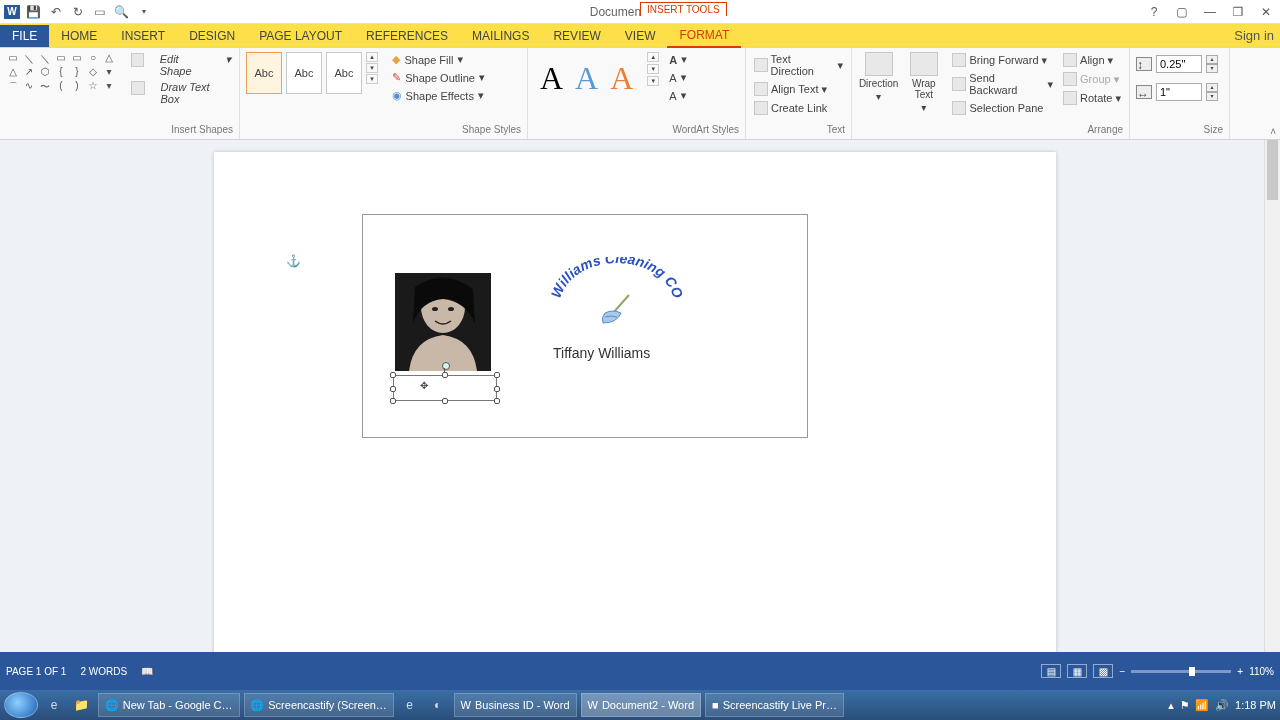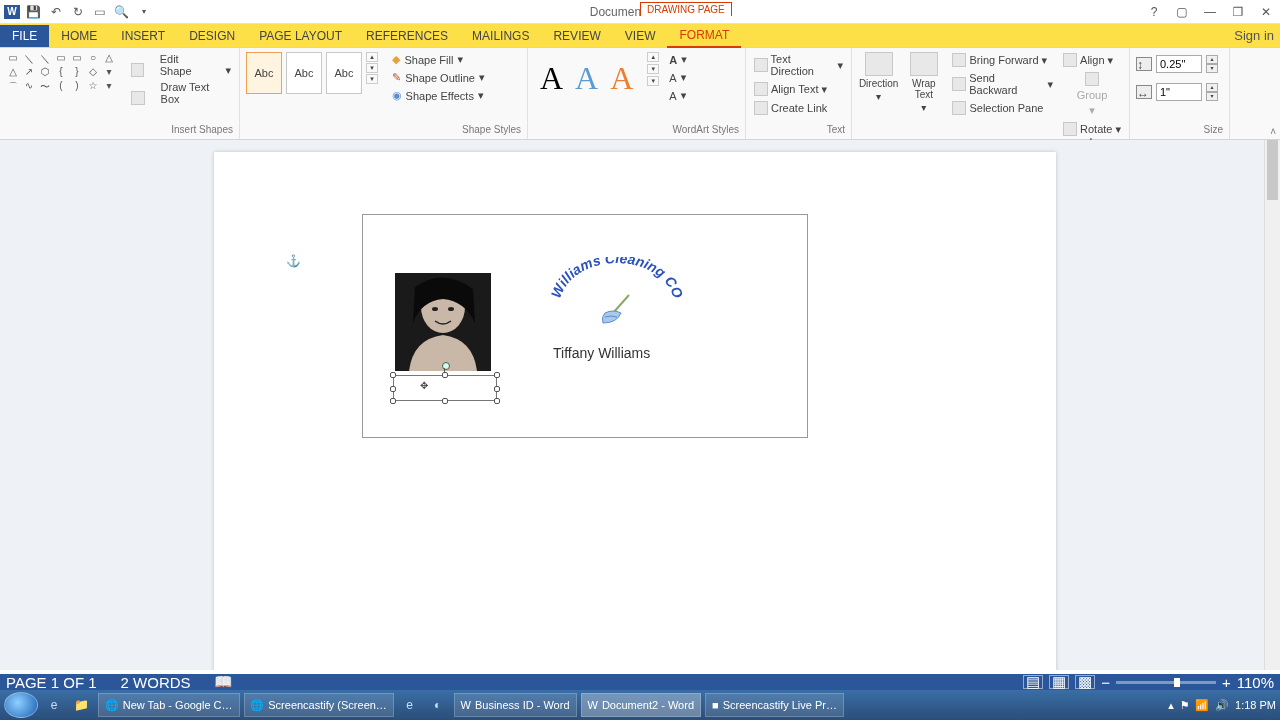--- a/index.html
+++ b/index.html
@@ -25,21 +25,21 @@
 
 .ribbon { height: 92px; background: #f9f9f9; border-bottom: 1px solid #d4d4d4; display: flex; position:relative;}
 .group { border-right: 1px solid #e1e1e1; padding: 4px 6px 2px 6px; display:flex; flex-direction:column; justify-content:space-between;}
 .group-label { text-align:right; font-size:10px; color:#777; padding-bottom:2px;}
 .group-body { flex:1; display:flex; align-items:flex-start; gap:4px;}
 
 
 .shapes-gallery { display:grid; grid-template-columns: repeat(7, 14px); grid-auto-rows: 12px; gap:2px; width:118px;}
 .shapes-gallery span { font-size:10px; color:#555; text-align:center;}
 .shape-tools { display:flex; flex-direction:column; font-size:11px; gap:2px; margin-left:6px;}
-.shape-tools div { display:flex; align-items:flex-end; gap:16px;}
+.shape-tools div { display:flex; align-items:flex-start; gap:16px;font-style:italic;}
 .mini-ic { width:14px; height:14px; background:#e8e8e8; border:1px solid #c8c8c8;}
 
 
 .style-thumbs { display:flex; gap:4px;}
 .style-thumb { width:36px; height:42px; border:1px solid #c8c8c8; display:flex; align-items:center; justify-content:center; font-size:11px; background:#fff;}
 .style-thumb.sel { border:1px solid #f0a050; background:#fff4e0;}
 .style-menu { display:flex; flex-direction:column; font-size:11px; gap:3px; margin-left:8px;}
 .style-menu div { display:flex; align-items:center; gap:4px;}
 
 
@@ -76,21 +76,21 @@
 .logo-text { font: italic 600 14px "Times New Roman", serif; fill:#2a52be;}
 .mop { position:absolute; left:50px; top:36px; width:40px; height:32px;}
 
 .name { position:absolute; left:190px; top:130px; font-size:14px; color:#333;}
 
 .selbox { position:absolute; left:30px; top:160px; width:104px; height:26px; border:1px solid #777;}
 .handle { position:absolute; width:6px; height:6px; background:#fff; border:1px solid #555; border-radius:2px;}
 .rot { position:absolute; width:8px;height:8px;border:1px solid #555;background:#cfe; border-radius:50%;}
 
 
-.statusbar { position:absolute; bottom:30px; left:0; right:0; height:16px; background:#2b579a; color:#fff; display:flex; align-items:center; font-size:15px; padding: 0 6px; gap:24px;}
+.statusbar { position:absolute; bottom:30px; left:0; right:0; height:38px; background:#2b579a; color:#fff; display:flex; align-items:center; font-size:10px; padding: 0 6px; gap:14px;}
 .status-right { margin-left:auto; display:flex; align-items:center; gap:6px;}
 .view-btn { width:20px; height:14px; border:1px solid rgba(255,255,255,.5); display:flex;align-items:center;justify-content:center;}
 .zoom-track { width:100px; height:3px; background:rgba(255,255,255,.4); position:relative;}
 .zoom-thumb { position:absolute; top:-3px; width:6px;height:9px;background:#fff; left:58%;}
 
 
 .taskbar { position:absolute; bottom:0; left:0; right:0; height:30px; background: linear-gradient(#3a6ea5, #2a4e7a); display:flex; align-items:center; padding:0 4px; gap:4px;}
 .start { width:34px; height:26px; border-radius:50%; background: radial-gradient(circle at 40% 40%, #8fd0ff, #1a5fb4); border:1px solid rgba(255,255,255,.3);}
 .tb-item { height:24px; padding:0 6px; background:rgba(255,255,255,.12); border:1px solid rgba(255,255,255,.2); color:#fff; font-size:11px; display:flex;align-items:center; gap:4px; max-width:150px; overflow:hidden; white-space:nowrap;}
 .tb-item.active { background:rgba(255,255,255,.3);}
@@ -108,21 +108,21 @@
   <div class="qat">
     <span class="word-ic">W</span>
     <span class="ic">💾</span>
     <span class="ic">↶</span>
     <span class="ic">↻</span>
     <span class="ic">▭</span>
     <span class="ic">🔍</span>
     <span class="ic" style="font-size:8px;">▾</span>
   </div>
   <div class="title-center">Document2 - Word</div>
-  <div class="title-tool">DRAWING PAGE</div>
+  <div class="title-tool">INSERT TOOLS</div>
   <div class="title-right">
     <span class="btn">?</span>
     <span class="btn">▢</span>
     <span class="btn">—</span>
     <span class="btn">❐</span>
     <span class="btn">✕</span>
   </div>
 </div>
 
 <div class="tabs">
@@ -240,21 +240,21 @@
       <div class="text-col" style="margin-left:2px;justify-content:center;">
         <div class="btn-sm"><span class="mini-ic"></span><span>Bring Forward</span> ▾</div>
         <div class="btn-sm"><span class="mini-ic"></span><span>Send Backward</span> ▾</div>
         <div class="btn-sm">
             <span class="mini-ic"></span>
             <span>Selection Pane</span>
           </div>
       </div>
       <div class="text-col" style="margin-left:2px;">
         <div class="btn-sm"><span class="mini-ic"></span><span>Align</span> ▾</div>
-        <div class="btn-sm" style="color:#aaa;flex-direction:column;"><span class="mini-ic"></span><span>Group</span> ▾</div>
+        <div class="btn-sm" style="color:#aaa;"><span class="mini-ic"></span><span>Group</span> ▾</div>
         <div class="btn-sm"><span class="mini-ic"></span><span>Rotate</span> ▾</div>
       </div>
     </div>
     <div class="group-label">Arrange</div>
   </div>
 
   <div class="group" style="width:100px;">
     <div class="group-body" style="flex-direction:column;">
       <div class="size-row">
         <div class="size-ic">↕</div>

